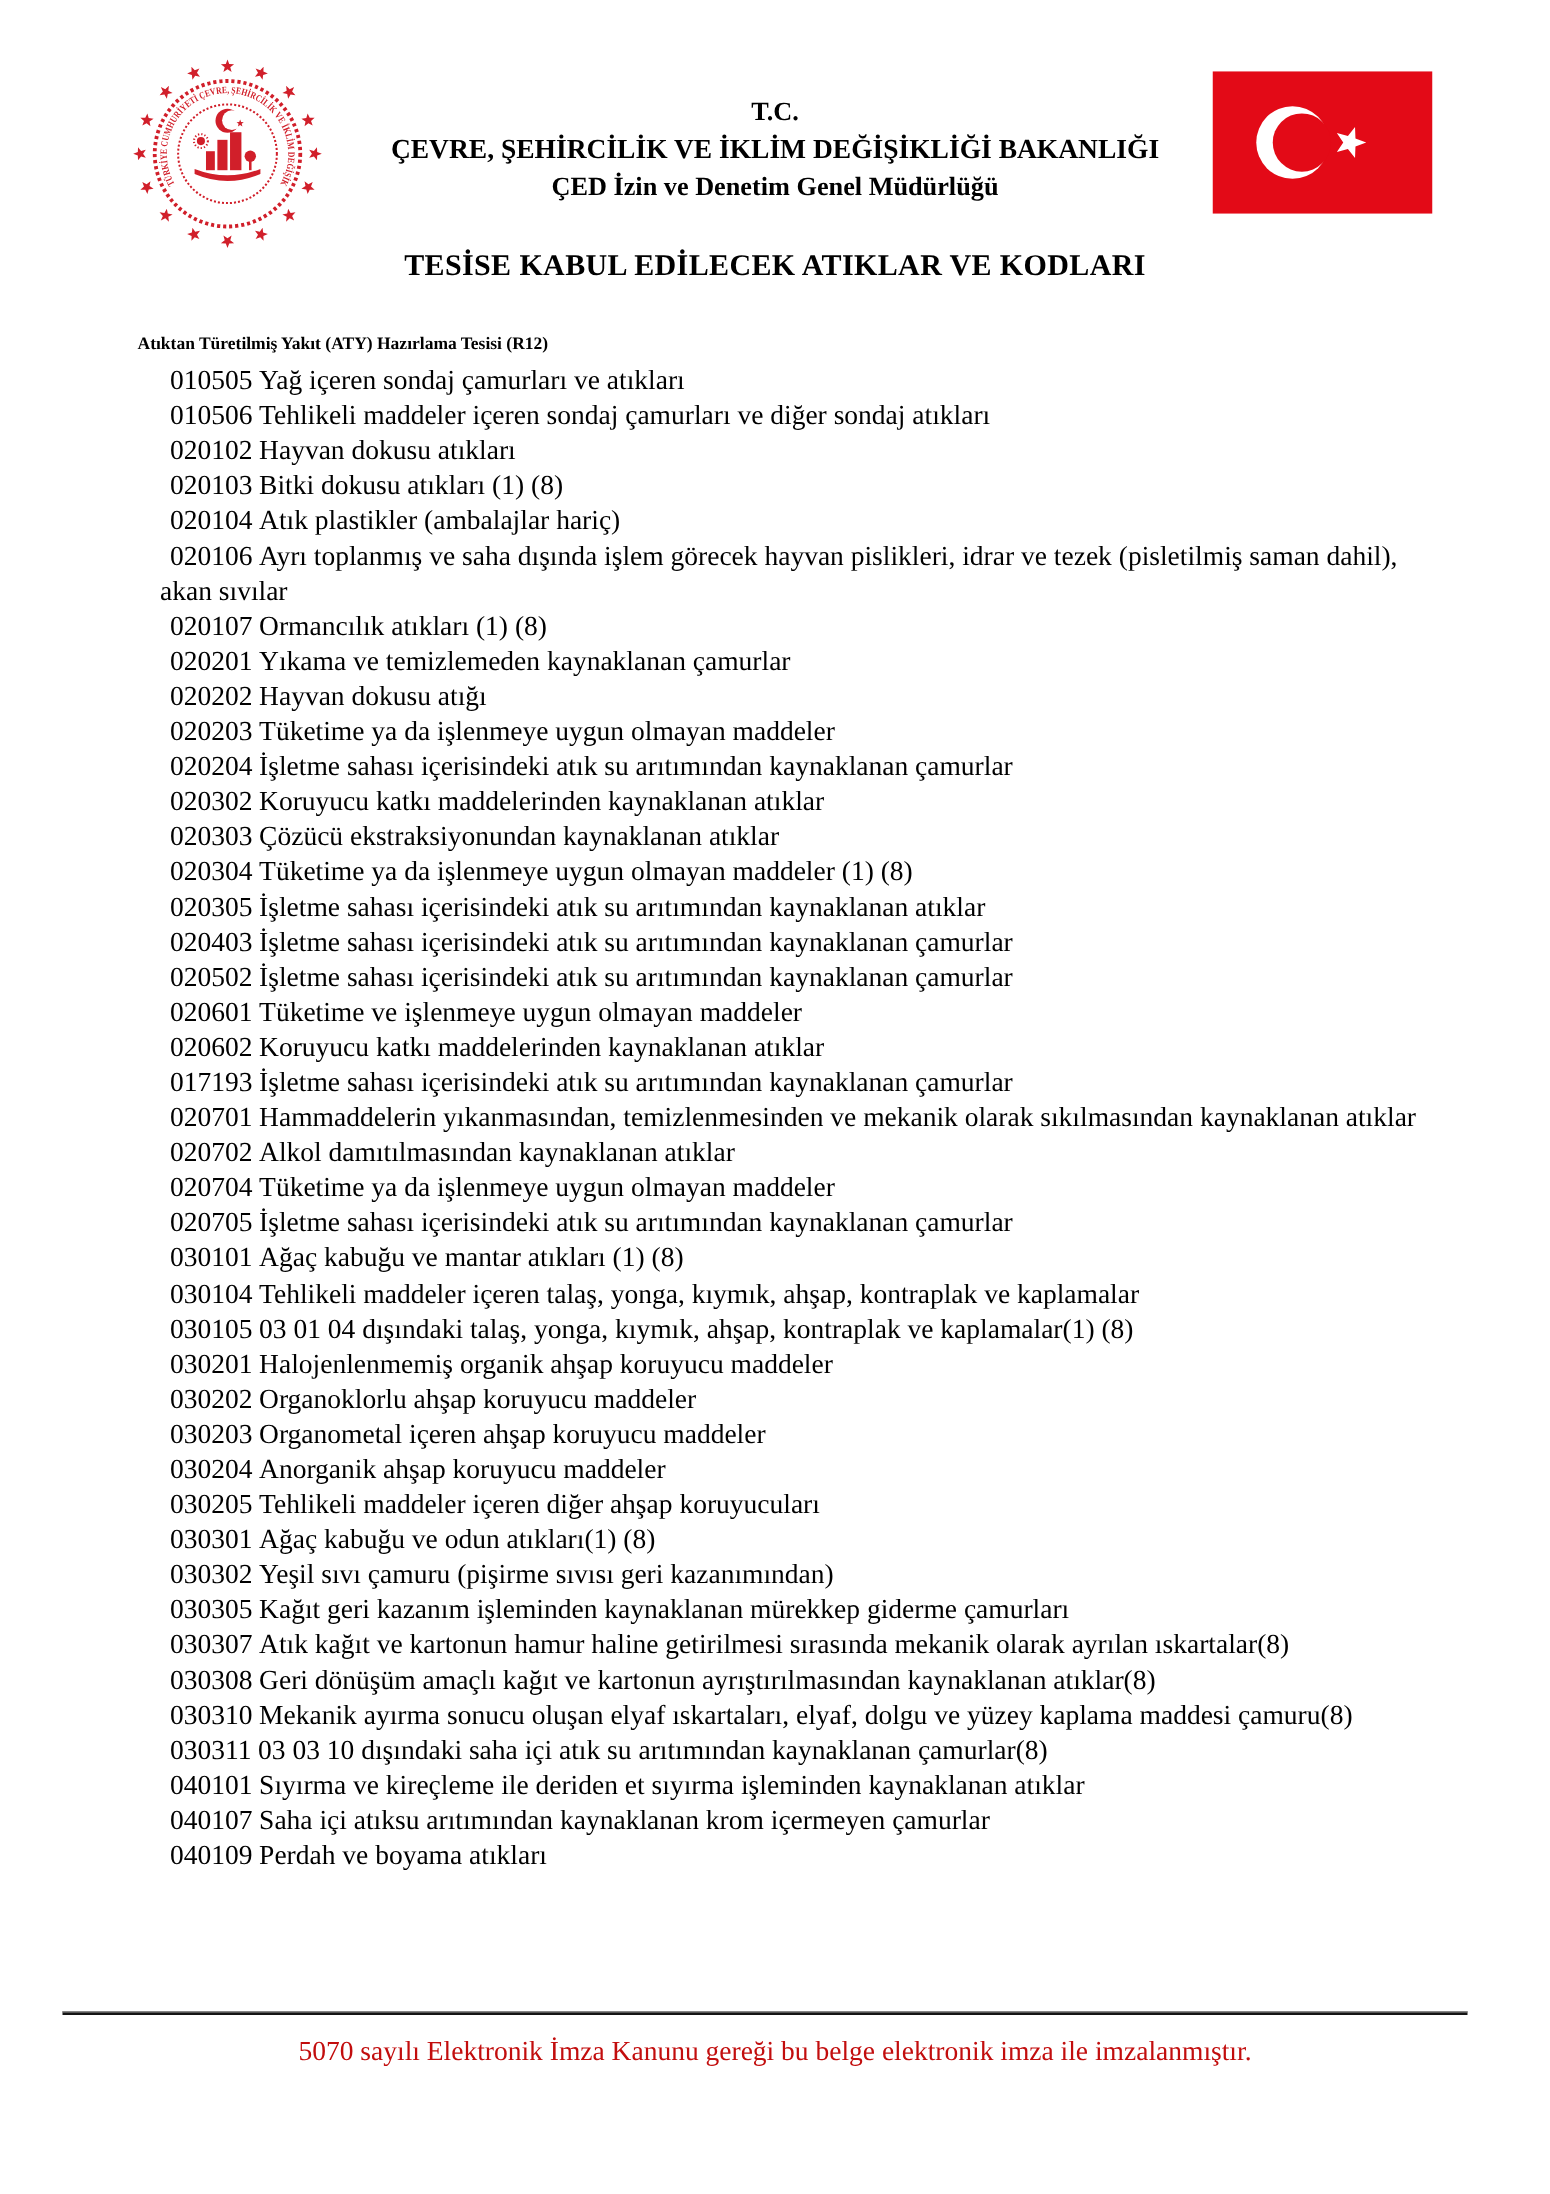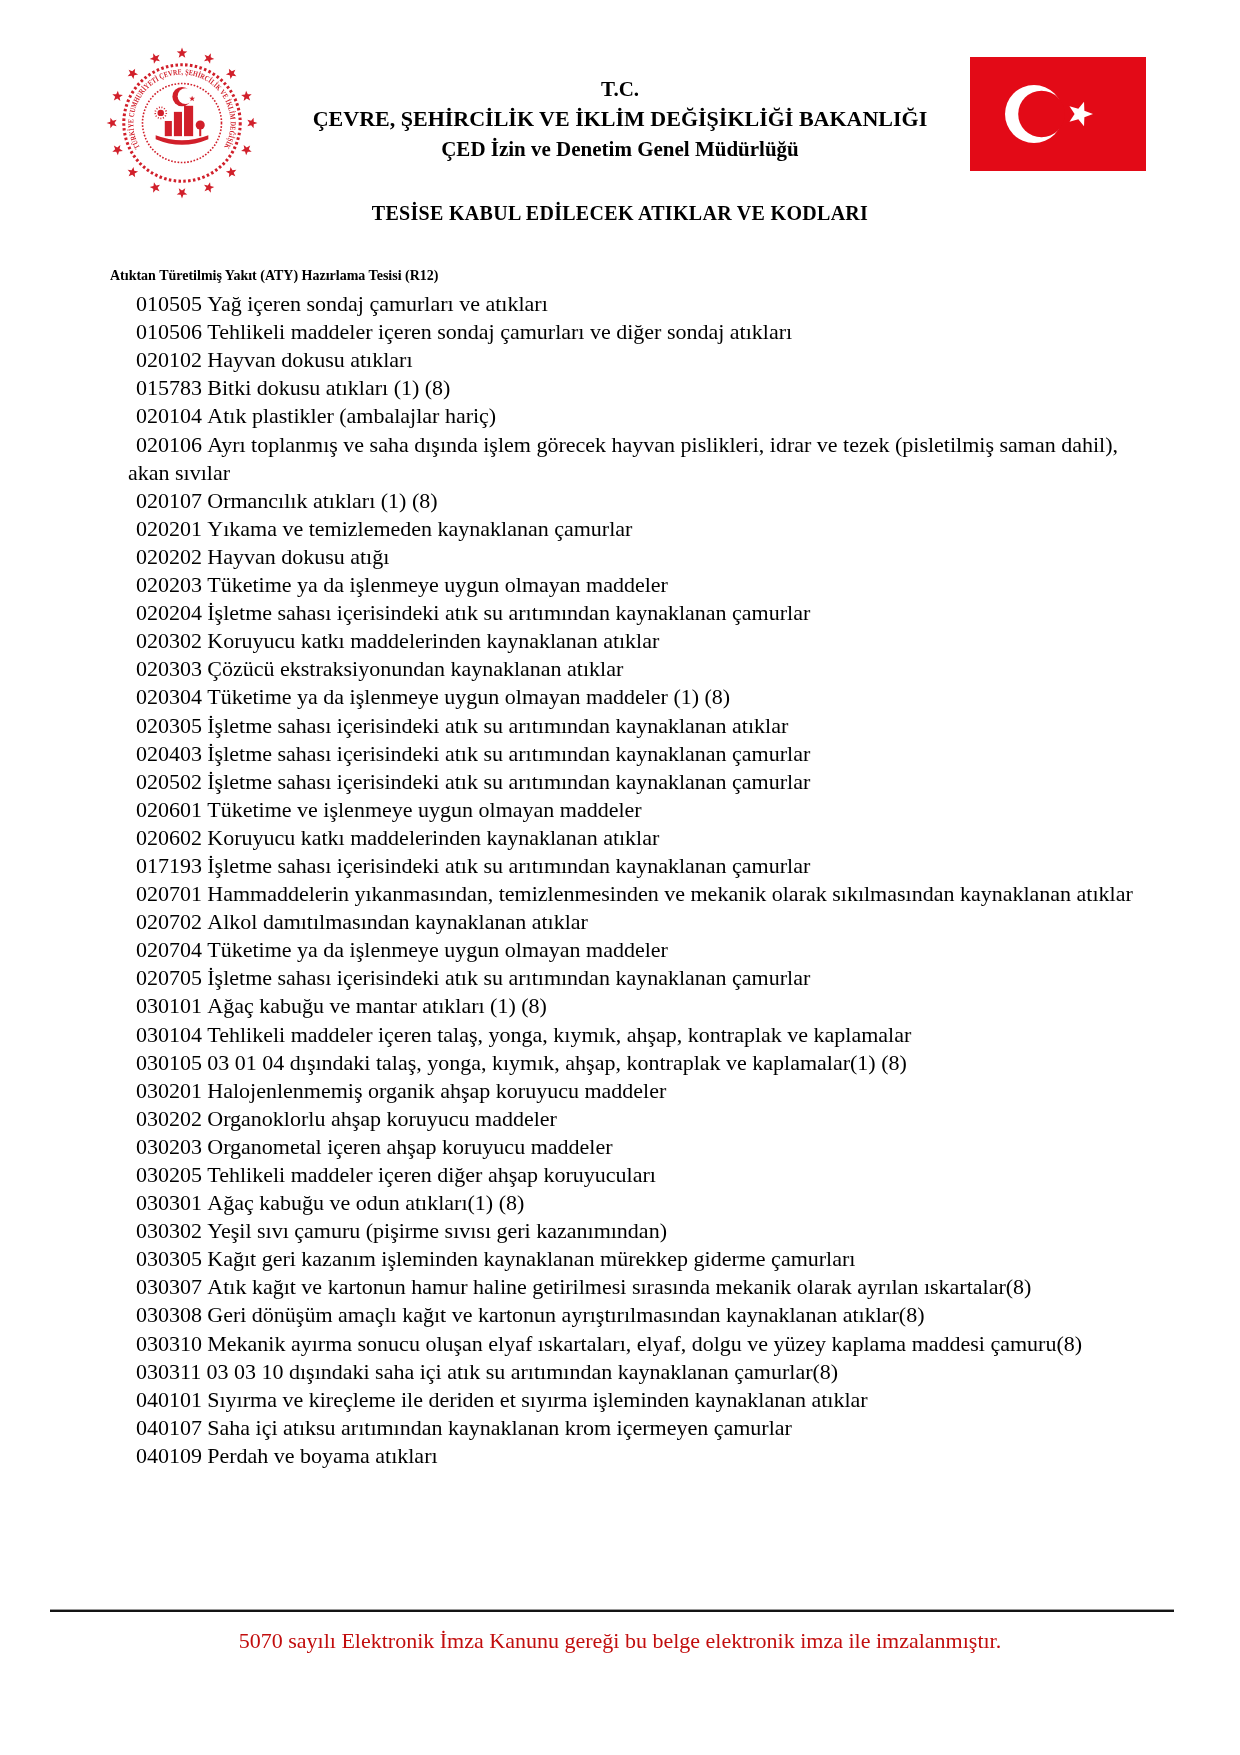--- a/index.html
+++ b/index.html
@@ -19,21 +19,21 @@
   .emblem { position:absolute; left:101px; top:42px; width:162px; height:162px; }
   .flag   { position:absolute; left:970px; top:57px; width:176px; height:114px; }
 
   .header-text { position:absolute; top:74px; left:0; width:100%; text-align:center; font-weight:bold; }
   .h-tc          { font-size:21px; line-height:30px; }
   .h-ministry    { font-size:22px; line-height:30px; }
   .h-directorate { font-size:21px; line-height:30px; }
 
   .doc-title {
     position:absolute; top:197px; left:0; width:100%;
-    text-align:center; font-weight:bold; font-size:20px; line-height:32px;
+    text-align:center; font-weight:bold; font-size:24px; line-height:32px;
     letter-spacing:.3px;
   }
 
   .content { position:absolute; top:262px; left:100px; width:1042px; }
   .section-heading { font-weight:bold; font-size:14px; line-height:28.1px; text-indent:10px; }
   .waste-list p { font-size:22px; line-height:28.1px; text-indent:8px;margin-left:28px; }
   .waste-list .code { margin-right:.24em; }
 
   .footer-rule {
     position:absolute; left:50px; top:1609px; width:1124px; height:3px;
@@ -122,21 +122,21 @@
   <div class="content">
     <p class="section-heading">Atıktan Türetilmiş Yakıt (ATY) Hazırlama Tesisi (R12)</p>
     <div class="waste-list">
 
         <p><span class="code">010505</span><span>Yağ içeren sondaj çamurları ve atıkları</span></p>
 
         <p><span class="code">010506</span><span>Tehlikeli maddeler içeren sondaj çamurları ve diğer sondaj atıkları</span></p>
 
         <p><span class="code">020102</span><span>Hayvan dokusu atıkları</span></p>
 
-        <p><span class="code">015783</span><span>Bitki dokusu atıkları (1) (8)</span></p>
+        <p><span class="code">020103</span><span>Bitki dokusu atıkları (1) (8)</span></p>
 
         <p><span class="code">020104</span><span>Atık plastikler (ambalajlar hariç)</span></p>
 
         <p><span class="code">020106</span><span>Ayrı toplanmış ve saha dışında işlem görecek hayvan pislikleri, idrar ve tezek (pisletilmiş saman dahil), akan sıvılar</span></p>
 
         <p><span class="code">020107</span><span>Ormancılık atıkları (1) (8)</span></p>
 
         <p><span class="code">020201</span><span>Yıkama ve temizlemeden kaynaklanan çamurlar</span></p>
 
         <p><span class="code">020202</span><span>Hayvan dokusu atığı</span></p>
@@ -176,20 +176,21 @@
         <p><span class="code">030104</span><span>Tehlikeli maddeler içeren talaş, yonga, kıymık, ahşap, kontraplak ve kaplamalar</span></p>
 
         <p><span class="code">030105</span><span>03 01 04 dışındaki talaş, yonga, kıymık, ahşap, kontraplak ve kaplamalar(1) (8)</span></p>
 
         <p><span class="code">030201</span><span>Halojenlenmemiş organik ahşap koruyucu maddeler</span></p>
 
         <p><span class="code">030202</span><span>Organoklorlu ahşap koruyucu maddeler</span></p>
 
         <p><span class="code">030203</span><span>Organometal içeren ahşap koruyucu maddeler</span></p>
 
+        <p><span class="code">030204</span><span>Anorganik ahşap koruyucu maddeler</span></p>
 
         <p><span class="code">030205</span><span>Tehlikeli maddeler içeren diğer ahşap koruyucuları</span></p>
 
         <p><span class="code">030301</span><span>Ağaç kabuğu ve odun atıkları(1) (8)</span></p>
 
         <p><span class="code">030302</span><span>Yeşil sıvı çamuru (pişirme sıvısı geri kazanımından)</span></p>
 
         <p><span class="code">030305</span><span>Kağıt geri kazanım işleminden kaynaklanan mürekkep giderme çamurları</span></p>
 
         <p><span class="code">030307</span><span>Atık kağıt ve kartonun hamur haline getirilmesi sırasında mekanik olarak ayrılan ıskartalar(8)</span></p>

